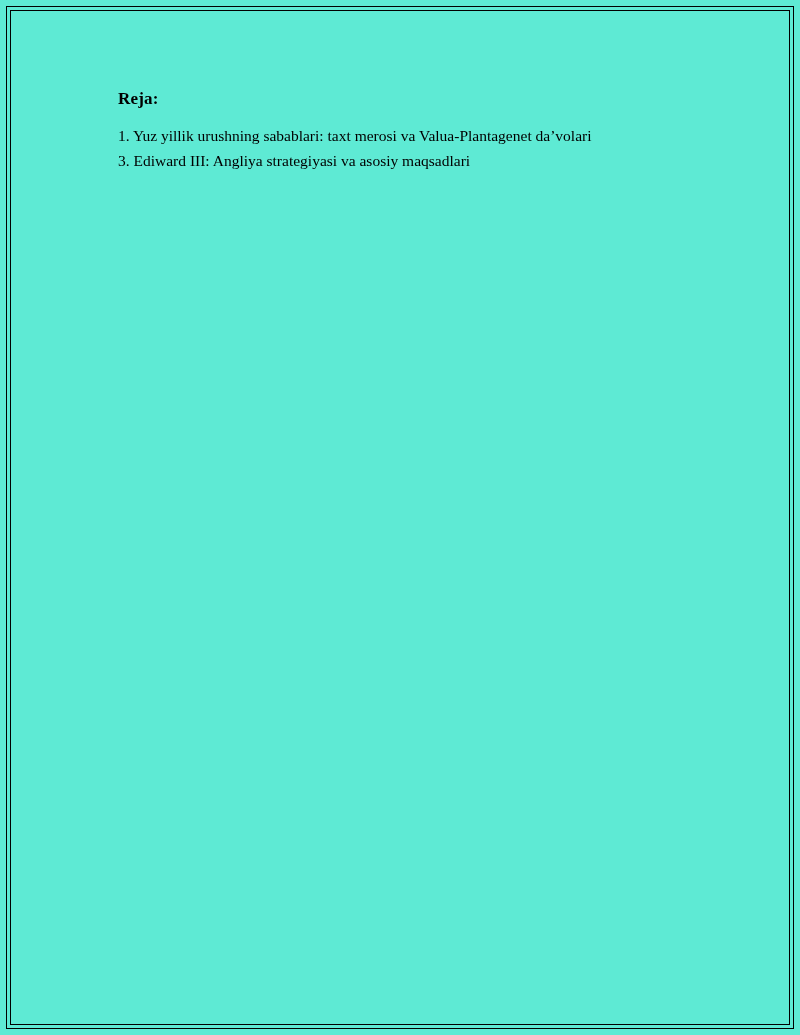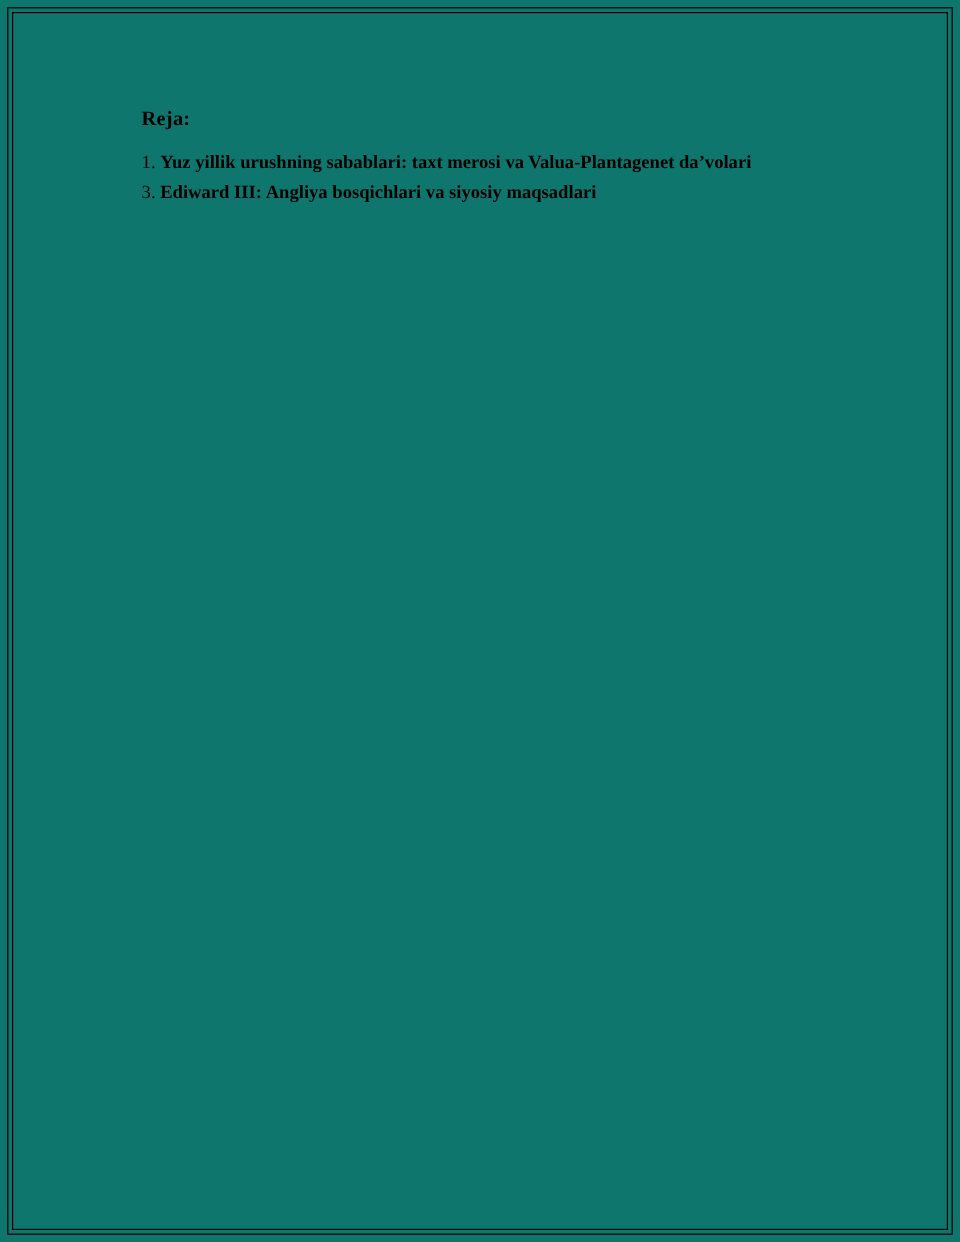--- a/index.html
+++ b/index.html
@@ -11,21 +11,21 @@
     width: 800px;
     height: 1035px;
     font-family: "Liberation Serif", serif;
     color: #000000;
     overflow: hidden;
   }
   .page {
     position: relative;
     width: 800px;
     height: 1035px;
-    background: #0f766e;
+    background: #5eead4;
     box-sizing: border-box;
   }
   .page-border-outer {
     position: absolute;
     left: 6px;
     top: 6px;
     right: 6px;
     bottom: 6px;
     border: 1px solid #000000;
     box-sizing: border-box;
@@ -62,37 +62,36 @@
     font-family: "Liberation Serif", serif;
     font-size: 15.5px;
     line-height: 24.5px;
     white-space: nowrap;
   }
   .toc-num {
     display: inline-block;
   }
   .toc-text {
     display: inline;
-    font-weight: bold;
   }
 </style>
 </head>
 <body>
 
 <div class="page">
   <div class="page-border-outer"></div>
   <div class="page-border-inner"></div>
 
   <div class="content">
     <h1 class="doc-heading">Reja:</h1>
 
     <ol class="toc-list">
       <li class="toc-item">
         <span class="toc-num">1.</span>
         <span class="toc-text">Yuz yillik urushning sabablari: taxt merosi va Valua-Plantagenet da’volari</span>
       </li>
       <li class="toc-item">
         <span class="toc-num">3.</span>
-        <span class="toc-text">Ediward III: Angliya bosqichlari va siyosiy maqsadlari</span>
+        <span class="toc-text">Ediward III: Angliya strategiyasi va asosiy maqsadlari</span>
       </li>
     </ol>
   </div>
 </div>
 
 </body></html>

